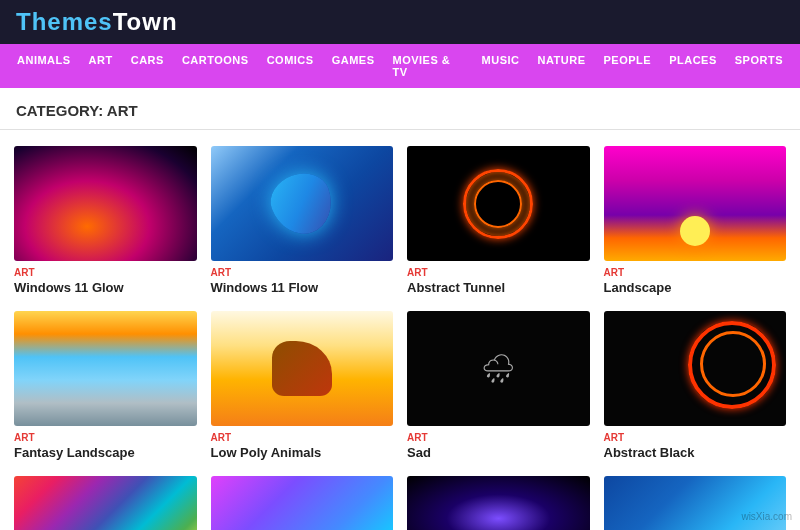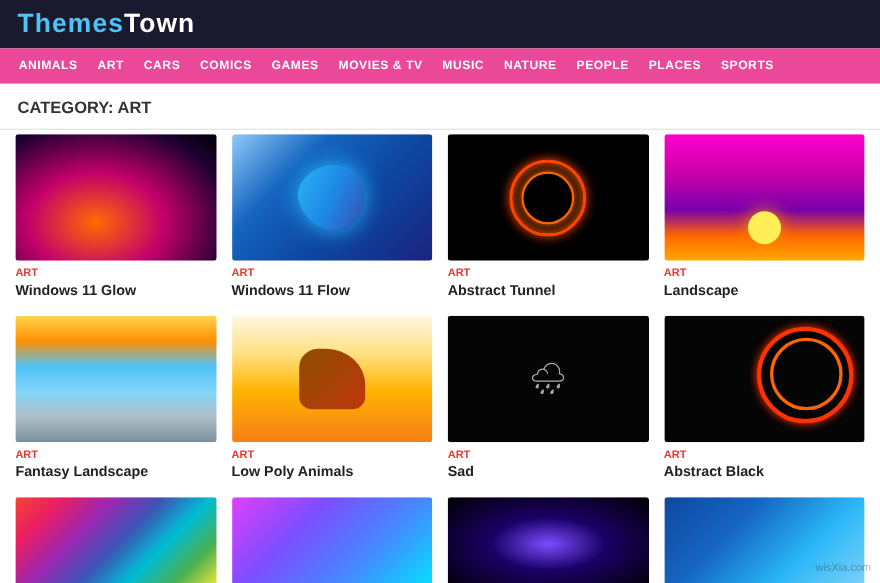--- a/index.html
+++ b/index.html
@@ -15,21 +15,21 @@
     .site-logo {
       font-size: 24px;
       font-weight: bold;
       color: #4fc3f7;
       letter-spacing: 1px;
     }
     .site-logo span { color: #fff; }
 
     
     .main-nav {
-      background: #ec4899;
+      background: #d946ef;
       display: flex;
       align-items: center;
       padding: 0 8px;
     }
     .main-nav ul {
       list-style: none;
       display: flex;
       flex: 1;
     }
     .main-nav ul li a {
@@ -43,21 +43,21 @@
       text-transform: uppercase;
     }
 
     
     .category-title {
       font-size: 15px;
       font-weight: bold;
       color: #333;
       padding: 14px 16px 10px 16px;
       border-bottom: 1px solid #e0e0e0;
-      margin-bottom: 4px;
+      margin-bottom: 16px;
     }
 
     
     .card-grid {
       display: grid;
       grid-template-columns: repeat(4, 1fr);
       gap: 14px;
       padding: 0 14px 14px 14px;
     }
 
@@ -237,20 +237,23 @@
     <li>
         <a href="#">ANIMALS</a>
       </li>
     <li>
         <a href="#">ART</a>
       </li>
     <li>
         <a href="#">CARS</a>
       </li>
     <li>
+        <a href="#">CARTOONS</a>
+      </li>
+    <li>
         <a href="#">COMICS</a>
       </li>
     <li>
         <a href="#">GAMES</a>
       </li>
     <li>
         <a href="#">MOVIES &amp; TV</a>
       </li>
     <li>
         <a href="#">MUSIC</a>

